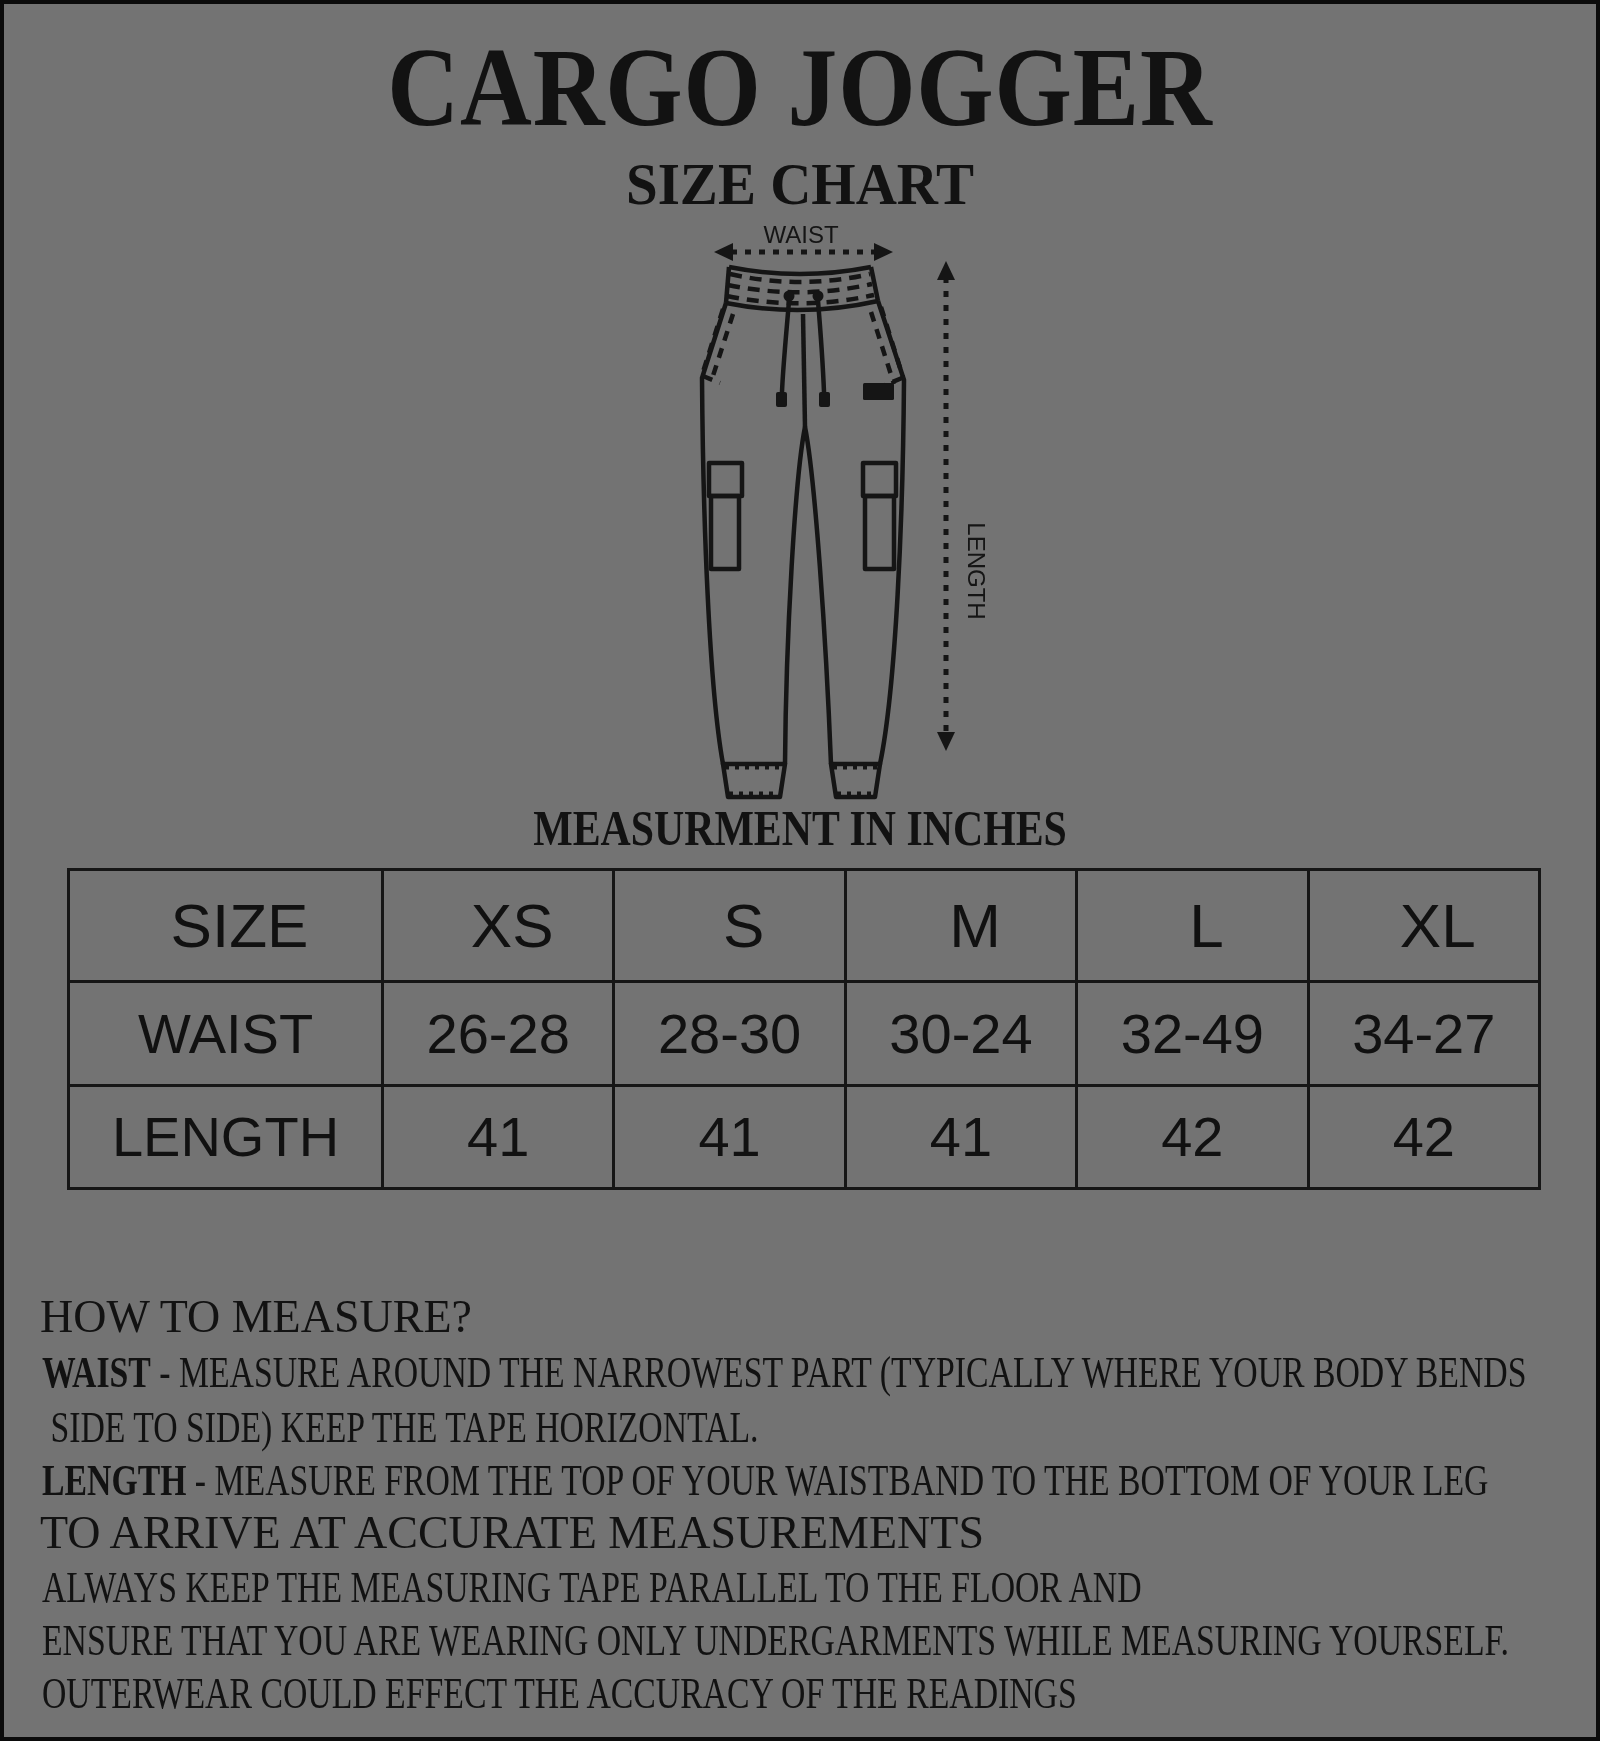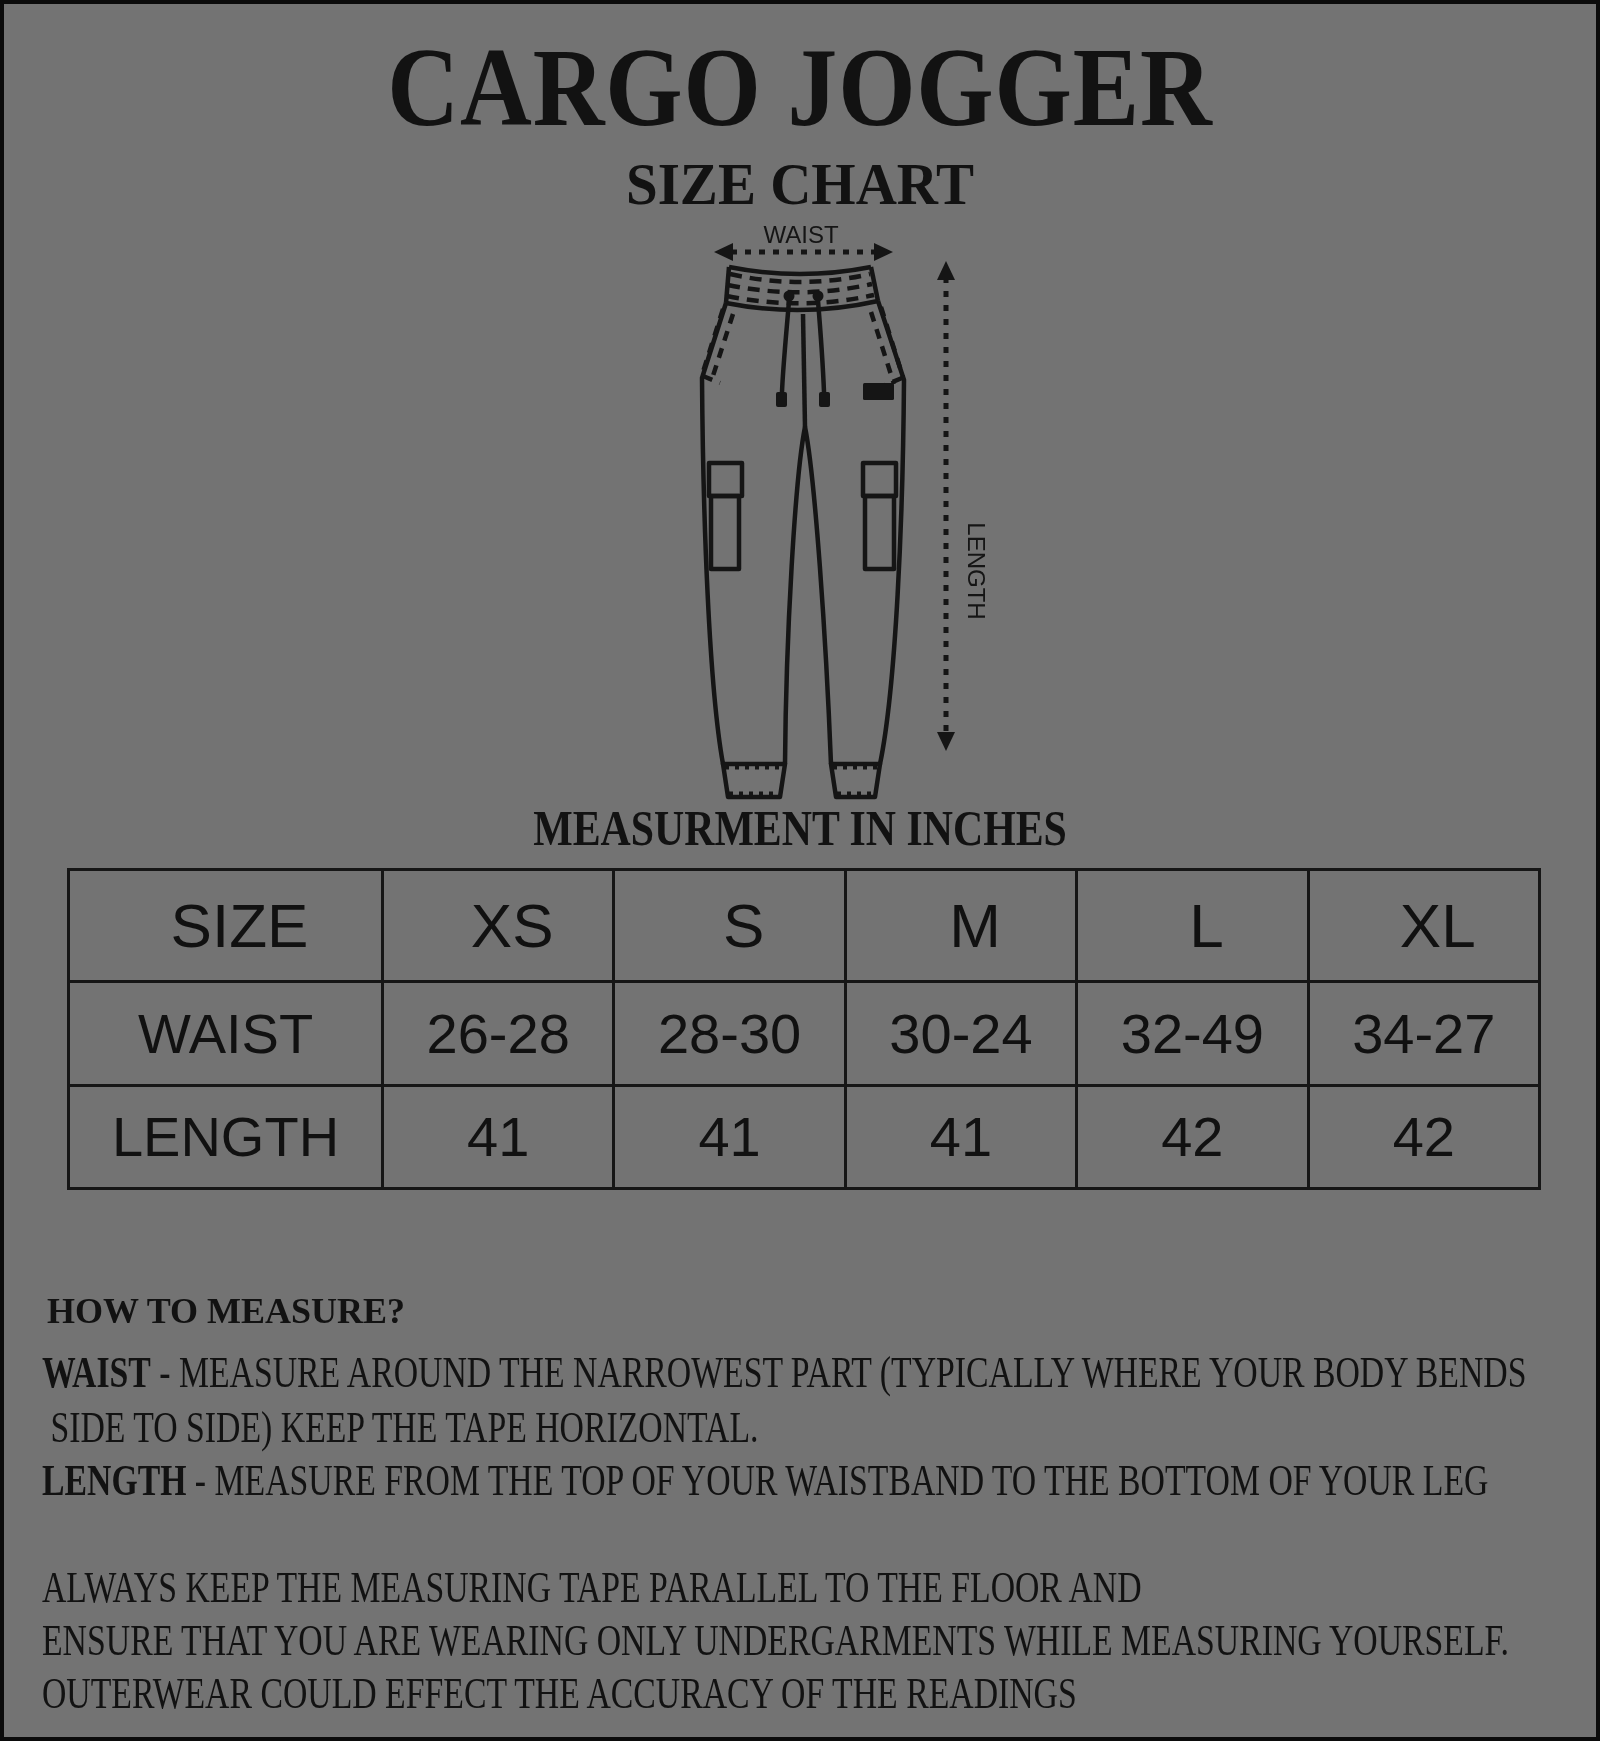--- a/index.html
+++ b/index.html
@@ -48,22 +48,22 @@
     padding:0;
   }
   table.size tr.hdr td{font-size:62px;padding-left:28px;}
   .bline{
     left:38px;
     font-size:45px;line-height:1.18;
     white-space:pre;
     transform:scaleX(0.75);transform-origin:0 50%;
   }
   .bhead{
-    left:43px;
-    font-size:36px;font-weight:bold;line-height:1.18;
+    left:36px;
+    font-size:46px;font-weight:normal;line-height:1.18;
     white-space:pre;
   }
   .term{font-weight:bold;}
 </style>
 </head>
 <body>
 
 <div class="frame">
 
   <div class="abs title">CARGO JOGGER</div>
@@ -182,18 +182,19 @@
     </table>
 
   <div class="abs bhead" style="top:1286px">HOW TO MEASURE?</div>
 
   <div class="abs bline" style="top:1342px"><span class="term">WAIST</span><span> - MEASURE AROUND THE NARROWEST PART (TYPICALLY WHERE YOUR BODY BENDS</span></div>
 
   <div class="abs bline" style="top:1397px"> SIDE TO SIDE) KEEP THE TAPE HORIZONTAL.</div>
 
   <div class="abs bline" style="top:1450px"><span class="term">LENGTH</span><span> - MEASURE FROM THE TOP OF YOUR WAISTBAND TO THE BOTTOM OF YOUR LEG</span></div>
 
+  <div class="abs bhead" style="top:1502px">TO ARRIVE AT ACCURATE MEASUREMENTS</div>
 
   <div class="abs bline" style="top:1557px">ALWAYS KEEP THE MEASURING TAPE PARALLEL TO THE FLOOR AND</div>
   <div class="abs bline" style="top:1610px">ENSURE THAT YOU ARE WEARING ONLY UNDERGARMENTS WHILE MEASURING YOURSELF.</div>
   <div class="abs bline" style="top:1663px">OUTERWEAR COULD EFFECT THE ACCURACY OF THE READINGS</div>
 
 </div>
 
 </body></html>

